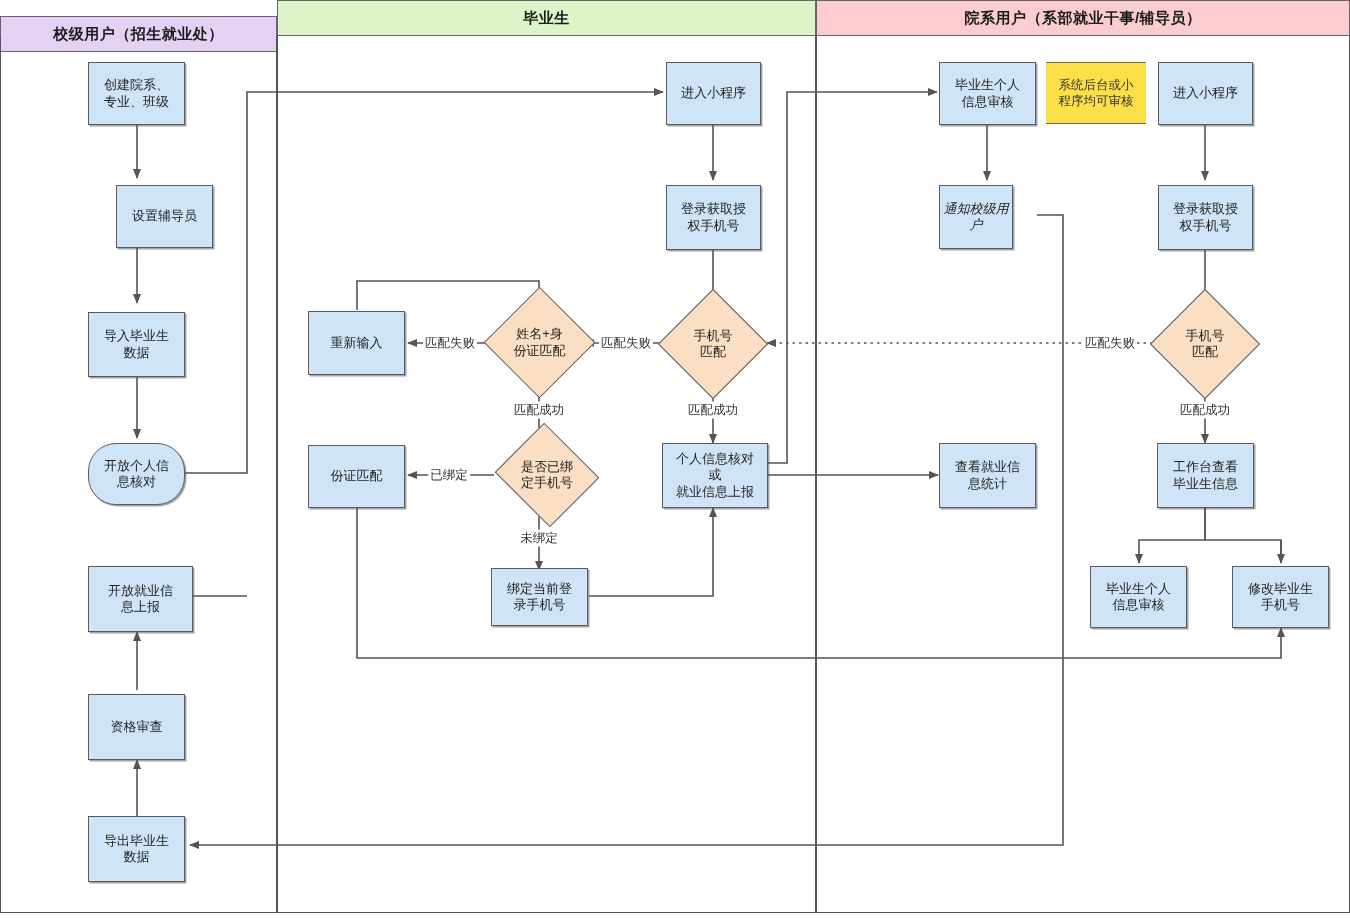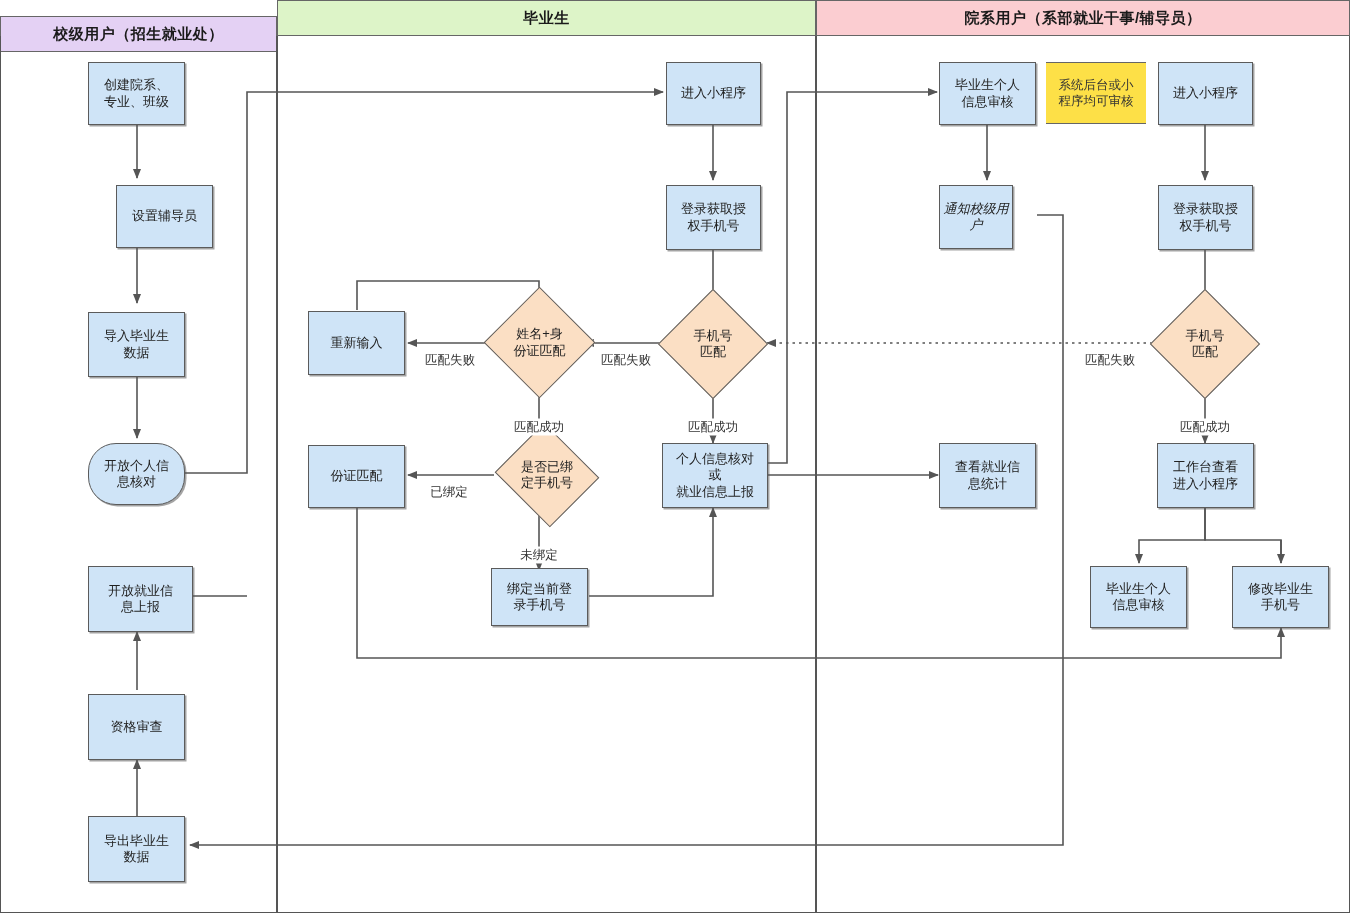--- a/index.html
+++ b/index.html
@@ -19,21 +19,21 @@
   .node.dec{background:transparent;border:none;}
   .dec-shape{position:absolute;left:0;top:0;width:100%;height:100%;
     background:#fbdfc4;border:1.6px solid #5b5b5b;
     transform:rotate(45deg);box-sizing:border-box;}
   .dec-label{position:relative;z-index:3;font-size:13px;line-height:1.25;white-space:pre-line;}
   .note{position:absolute;box-sizing:border-box;border-top:1.6px solid #666;border-bottom:1.6px solid #666;
     display:flex;align-items:center;justify-content:center;text-align:center;
     font-size:12.5px;color:#333;line-height:1.3;white-space:pre-line;background:#fde047;}
 
   .edge-label{position:absolute;background:#fff;font-size:12.5px;color:#333;
-    padding:0 2px;white-space:nowrap;transform:translate(-50%,-50%);z-index:5;margin-top:17px;}
+    padding:0 2px;white-space:nowrap;transform:translate(-50%,-50%);z-index:5;}
 </style>
 </head>
 <body>
 
 <div id="stage">
 
   <svg id="svgroot">
     <defs>
       <marker id="ah" markerWidth="10" markerHeight="8" refX="9" refY="4" orient="auto" markerUnits="userSpaceOnUse">
         <path d="M0,0 L10,4 L0,8 z" fill="#555"></path>
@@ -185,21 +185,21 @@
     <div class="dec-shape"></div>
     <span class="dec-label">手机号
 匹配</span></div>
 
   <div class="node proc" style="left:939px;top:443px;width:97px;height:65px;">
     <span>查看就业信
 息统计</span></div>
 
   <div class="node proc" style="left:1157px;top:443px;width:97px;height:65px;">
     <span>工作台查看
-进入小程序</span></div>
+毕业生信息</span></div>
 
   <div class="node proc" style="left:1090px;top:566px;width:97px;height:62px;">
     <span>毕业生个人
 信息审核</span></div>
 
   <div class="node proc" style="left:1232px;top:566px;width:97px;height:62px;">
     <span>修改毕业生
 手机号</span></div>
 
   <div class="edge-label" style="left:626px;top:343px;">匹配失败</div>

